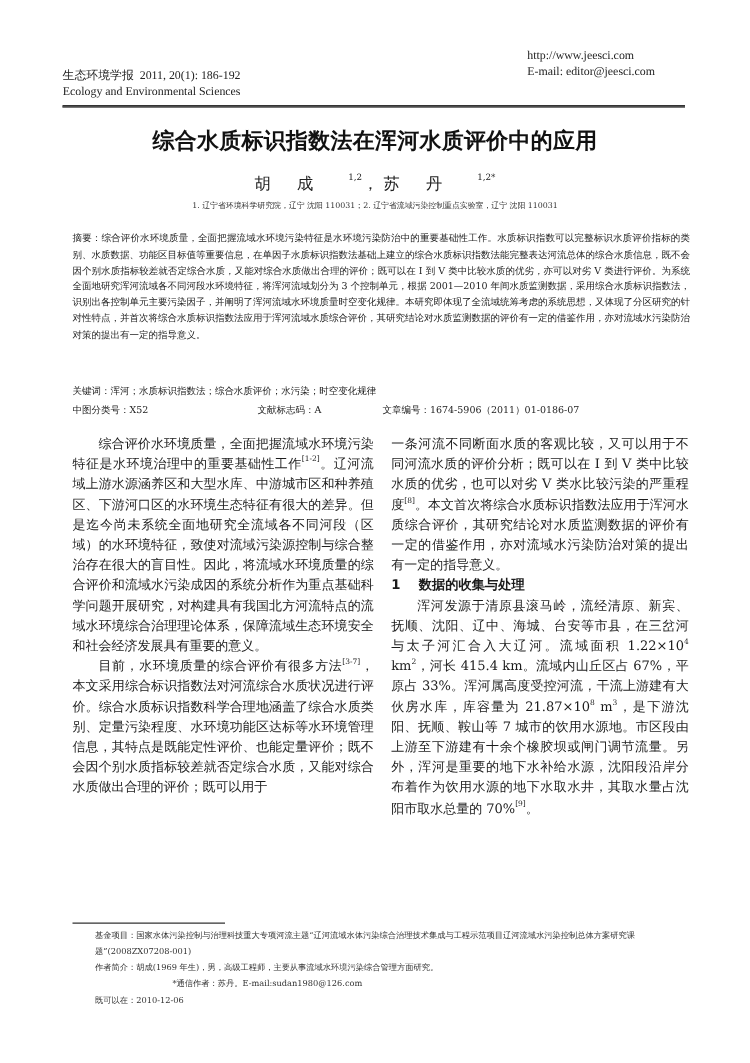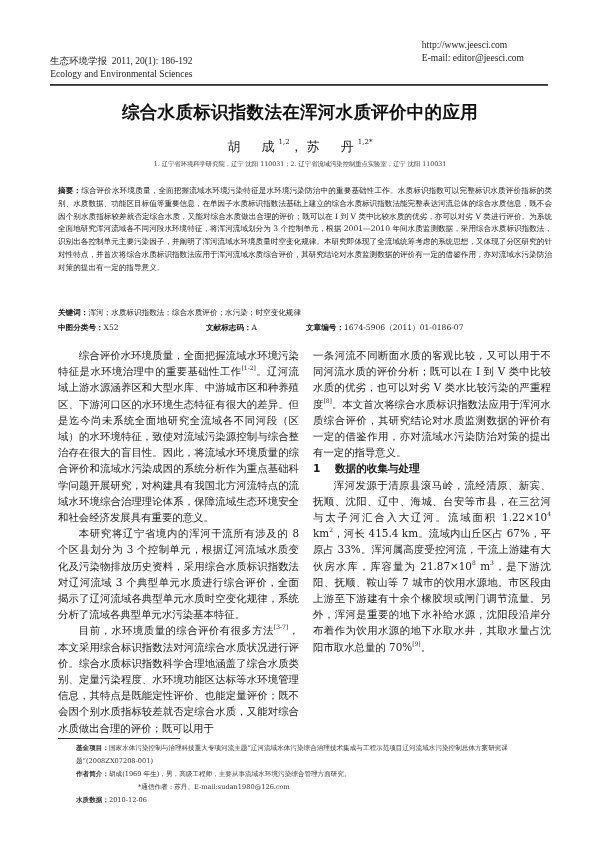--- a/index.html
+++ b/index.html
@@ -6,24 +6,24 @@
   body { width: 600px; height: 850px; position: relative; overflow: hidden;
          font-family: "DejaVu Serif", "Liberation Serif", serif; color: #1a1a1a; }
   .abs { position: absolute; }
   .hdr { font-family: "Liberation Serif", serif; font-size: 9.5px; line-height: 13px; color: #222; }
   .hdr-left { left: 50px; top: 55px; text-align: right; }
   .hdr-right { right: 76px; top: 39px; text-align: left; }
   .rule { left: 50px; width: 498px; top: 84px; height: 1px; background: #333; border-bottom: 1px solid #555; }
   .title { left: 0; width: 600px; top: 100px; text-align: center; font-family: "DejaVu Sans", sans-serif;
            font-size: 17.5px; font-weight: bold; letter-spacing: 0.3px; color: #111; }
   .authors { left: 0; width: 600px; top: 138px; text-align: center; font-size: 13px; letter-spacing: 4px; color: #222; }
-  .authors sup { font-size: 7px; letter-spacing: 0; vertical-align: 7px; }
+  .authors sup { font-size: 7px; letter-spacing: 0; vertical-align: 7px; margin-left: 24px; }
   .affil { left: 0; width: 600px; top: 160px; text-align: center; font-size: 6.3px; color: #333; }
   .abstract { left: 58px; width: 494px; top: 185px; font-size: 7.6px; line-height: 12.8px; text-align: justify; color: #222; }
-  .abstract b, .kw b, .meta b, .fn b { font-family: "DejaVu Sans", sans-serif; font-weight: bold; }
+  .abstract b, .kw b, .meta b, .fn b { font-family: "DejaVu Sans", sans-serif; font-weight: normal; }
   .kw { left: 58px; width: 494px; top: 307px; font-size: 7.6px; line-height: 12px; color: #222; }
   .meta { left: 58px; width: 494px; top: 322px; font-size: 7.6px; line-height: 12px; color: #222; }
   .meta span.cell { display: inline-block; }
   .col { font-size: 10.4px; line-height: 16.2px; text-align: justify; color: #1c1c1c; }
   .col-left { left: 58px; width: 241px; top: 347px; }
   .col-right { left: 313px; width: 238px; top: 347px; }
   .col p { margin: 0; text-indent: 2em; }
   .col p.noindent { text-indent: 0; }
   .col sup { font-size: 6px; vertical-align: 5px; line-height: 0; }
   .h1 { font-family: "DejaVu Sans", sans-serif; font-weight: bold; font-size: 10.6px; margin: 0; text-indent: 0 !important; }
@@ -61,29 +61,28 @@
 </div>
 <div class="abs kw">
   <b>关键词：</b><span>浑河；水质标识指数法；综合水质评价；水污染；时空变化规律</span>
 </div>
 <div class="abs meta">
   <span class="cell" style="width:148px"><b>中图分类号：</b><span>X52</span></span><span class="cell" style="width:100px"><b>文献标志码：</b><span>A</span></span><span class="cell"><b>文章编号：</b><span>1674-5906（2011）01-0186-07</span></span>
 </div>
 
 <div class="abs col col-left">
   <p><span>综合评价水环境质量，全面把握流域水环境污染特征是水环境治理中的重要基础性工作</span><sup>[1-2]</sup><span>。辽河流域上游水源涵养区和大型水库、中游城市区和种养殖区、下游河口区的水环境生态特征有很大的差异。但是迄今尚未系统全面地研究全流域各不同河段（区域）的水环境特征，致使对流域污染源控制与综合整治存在很大的盲目性。因此，将流域水环境质量的综合评价和流域水污染成因的系统分析作为重点基础科学问题开展研究，对构建具有我国北方河流特点的流域水环境综合治理理论体系，保障流域生态环境安全和社会经济发展具有重要的意义。</span></p>
-  <p>本研究将辽宁省境内的浑河干流所有涉及的 8 个区县划分为 3 个控制单元，根据辽河流域水质变化及污染物排放历史资料，采用综合水质标识指数法对辽河流域 3 个典型单元水质进行综合评价，全面揭示了辽河流域各典型单元水质时空变化规律，系统分析了流域各典型单元水污染基本特征。</p>
   <p><span>目前，水环境质量的综合评价有很多方法</span><sup>[3-7]</sup><span>，本文采用综合标识指数法对河流综合水质状况进行评价。综合水质标识指数科学合理地涵盖了综合水质类别、定量污染程度、水环境功能区达标等水环境管理信息，其特点是既能定性评价、也能定量评价；既不会因个别水质指标较差就否定综合水质，又能对综合水质做出合理的评价；既可以用于</span></p>
 </div>
 
 <div class="abs col col-right">
   <p class="noindent"><span>一条河流不同断面水质的客观比较，又可以用于不同河流水质的评价分析；既可以在 I 到 V 类中比较水质的优劣，也可以对劣 V 类水比较污染的严重程度</span><sup>[8]</sup><span>。本文首次将综合水质标识指数法应用于浑河水质综合评价，其研究结论对水质监测数据的评价有一定的借鉴作用，亦对流域水污染防治对策的提出有一定的指导意义。</span></p>
   <p class="h1"><span class="num">1</span><span>数据的收集与处理</span></p>
   <p><span>浑河发源于清原县滚马岭，流经清原、新宾、抚顺、沈阳、辽中、海城、台安等市县，在三岔河与太子河汇合入大辽河。流域面积 1.22×10</span><sup>4</sup><span> km</span><sup>2</sup><span>，河长 415.4 km。流域内山丘区占 67%，平原占 33%。浑河属高度受控河流，干流上游建有大伙房水库，库容量为 21.87×10</span><sup>8</sup><span> m</span><sup>3</sup><span>，是下游沈阳、抚顺、鞍山等 7 城市的饮用水源地。市区段由上游至下游建有十余个橡胶坝或闸门调节流量。另外，浑河是重要的地下水补给水源，沈阳段沿岸分布着作为饮用水源的地下水取水井，其取水量占沈阳市取水总量的 70%</span><sup>[9]</sup><span>。</span></p>
 </div>
 
 <div class="abs fnrule"></div>
 <div class="abs fn fn1">
   <div class="fn-ind"><b>基金项目：</b><span>国家水体污染控制与治理科技重大专项河流主题“辽河流域水体污染综合治理技术集成与工程示范项目辽河流域水污染控制总体方案研究课题”(2008ZX07208-001)</span></div>
   <div class="fn-ind"><b>作者简介：</b><span>胡成(1969 年生)，男，高级工程师，主要从事流域水环境污染综合管理方面研究。</span></div>
   <div style="padding-left:80px">*通信作者：苏丹。E-mail:sudan1980@126.com</div>
-  <div class="fn-ind"><b>水质数据：</b><span>2010-12-06</span></div>
+  <div class="fn-ind"><b>既可以在：</b><span>2010-12-06</span></div>
 </div>
 
 </body></html>

